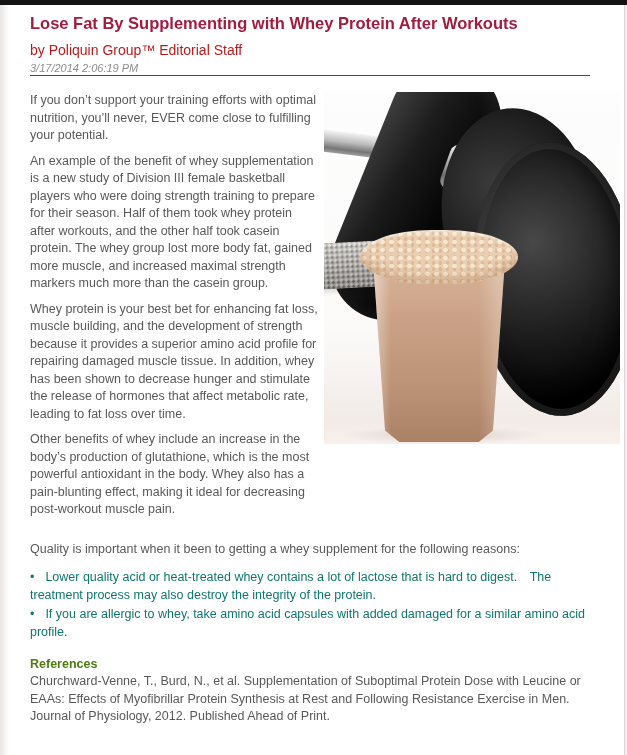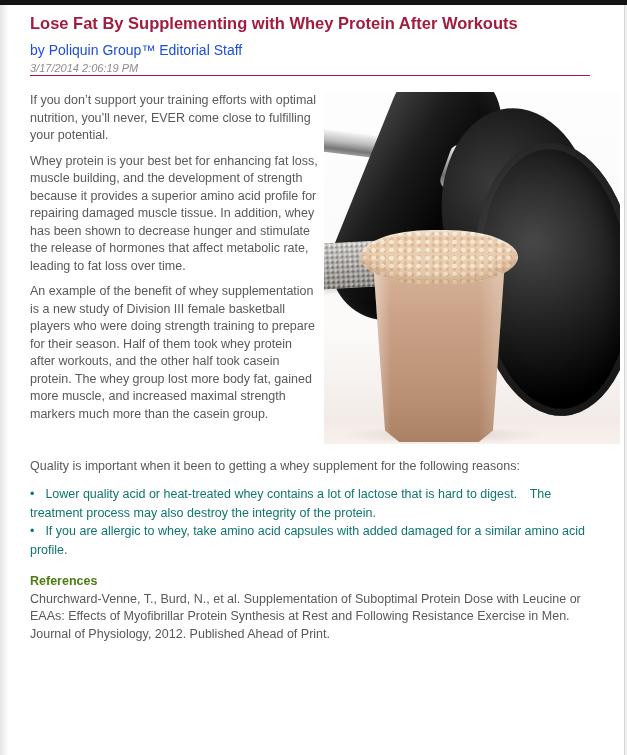--- a/index.html
+++ b/index.html
@@ -24,21 +24,21 @@
     background: #f0f0f0; border-left: 1px solid #d8d8d8; z-index: 4;
   }
   .page {
     position: absolute; top: 5px; left: 0; right: 3px; bottom: 0;
     padding: 8px 23px 0 30px;
   }
   h1.title {
     font-size: 16.5px; font-weight: bold; color: #a21c3e;
     line-height: 20px; margin-bottom: 9px;
   }
-  .byline { font-size: 14px; color: #1d4ed8; line-height: 17px; margin-bottom: 3px; }
+  .byline { font-size: 14px; color: #b91c1c; line-height: 17px; margin-bottom: 3px; }
   .date {
     font-size: 11px; font-style: italic; color: #8d8d8f; line-height: 13px;
   }
   hr.rule {
     border: none; border-top: 1px solid #a21c3e;
     width: 560px; margin: 0 0 16px 0;
   }
   .two-col { display: flex; gap: 4px; }
   .col-text { width: 290px; flex: none; font-size: 12.5px; line-height: 17.5px; color: #59595b; }
   .col-text p { margin-bottom: 8px; }
@@ -133,22 +133,23 @@
 
 <div class="page">
   <h1 class="title">Lose Fat By Supplementing with Whey Protein After Workouts</h1>
   <div class="byline">by Poliquin Group™ Editorial Staff</div>
   <div class="date">3/17/2014 2:06:19 PM</div>
   <hr class="rule">
 
   <div class="two-col">
     <div class="col-text">
       <p>If you don’t support your training efforts with optimal nutrition, you’ll never, EVER come close to fulfilling your potential.</p>
+      <p>An example of the benefit of whey supplementation is a new study of Division III female basketball players who were doing strength training to prepare for their season. Half of them took whey protein after workouts, and the other half took casein protein. The whey group lost more body fat, gained more muscle, and increased maximal strength markers much more than the casein group.</p>
       <p>Whey protein is your best bet for enhancing fat loss, muscle building, and the development of strength because it provides a superior amino acid profile for repairing damaged muscle tissue. In addition, whey has been shown to decrease hunger and stimulate the release of hormones that affect metabolic rate, leading to fat loss over time.</p>
-      <p>An example of the benefit of whey supplementation is a new study of Division III female basketball players who were doing strength training to prepare for their season. Half of them took whey protein after workouts, and the other half took casein protein. The whey group lost more body fat, gained more muscle, and increased maximal strength markers much more than the casein group.</p>
+      <p>Other benefits of whey include an increase in the body’s production of glutathione, which is the most powerful antioxidant in the body. Whey also has a pain-blunting effect, making it ideal for decreasing post-workout muscle pain.</p>
     </div>
     <div class="photo">
       <div class="handle-left"></div>
       <div class="plate-left"></div>
       <div class="collar"></div>
       <div class="plate-back"></div>
       <div class="bar-right"></div>
       <div class="plate-front"></div>
       <div class="knurl-left"></div>
       <div class="glass-shadow"></div>

